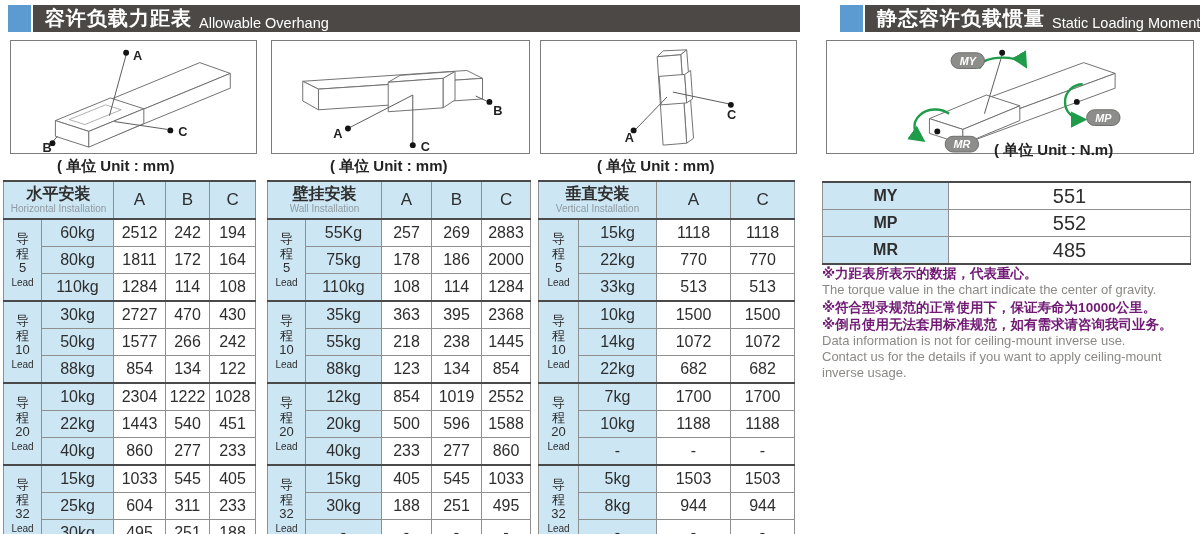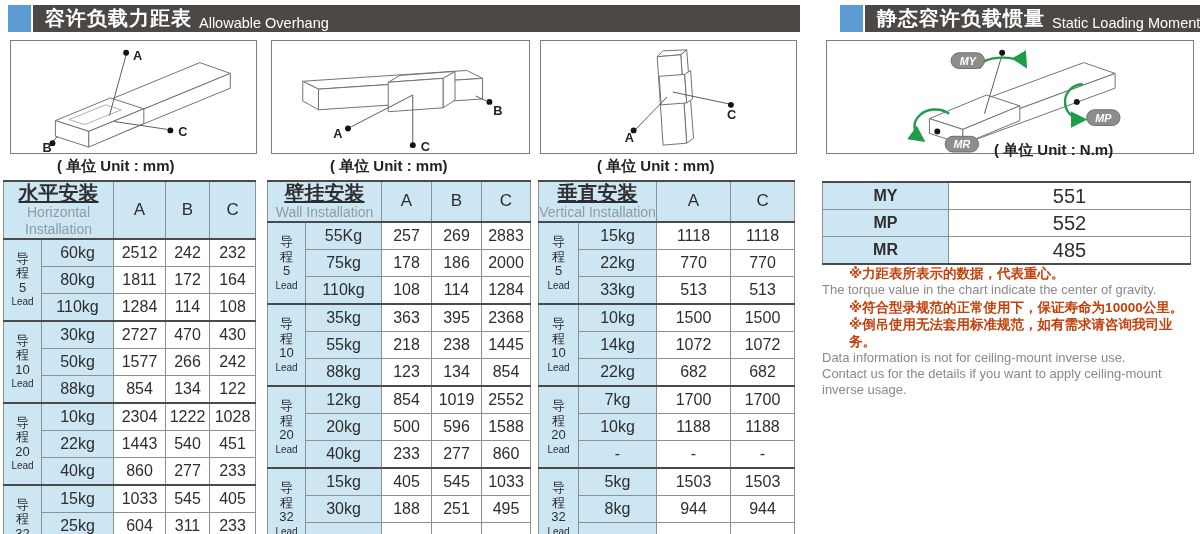--- a/index.html
+++ b/index.html
@@ -31,35 +31,35 @@
 
   
   .dtable{position:absolute;border-collapse:collapse;table-layout:fixed;background:#fff;
           border-top:2px solid #4a4a4a;border-bottom:2px solid #4a4a4a;}
   .dtable th,.dtable td{border:1px solid #8f8f8f;text-align:center;vertical-align:middle;
           padding:0;overflow:hidden;color:#2e2e2e;}
   tr.gs td,tr.gs th{border-top:2px solid #4a4a4a;}
   .hrow th{height:36px;}
   .r td{height:26px;}
   .b{background:#cde6f4;}
-  .tzh{font-size:20px;font-weight:bold;line-height:1.1;text-decoration:underline;}
-  .ten{font-size:14px;font-weight:normal;color:#8f9aa2;line-height:1.2;}
+  .tzh{font-size:16px;font-weight:bold;line-height:1.1;}
+  .ten{font-size:10px;font-weight:normal;color:#8f9aa2;line-height:1.2;}
   .ch{font-size:17px;font-weight:normal;}
   .lstack{font-size:13px;line-height:1.12;white-space:pre-line;}
   .len{font-size:10px;margin-top:1px;}
   .w,.v{font-size:16px;}
 
   
   .mtable .ml{font-size:16px;font-weight:bold;}
   .mtable .mv{font-size:20px;}
   .mtable td{height:26px;}
 
   
   .notes{position:absolute;left:822px;top:265px;width:376px;}
-  .nzh{color:#c2410c;font-size:13.5px;font-weight:bold;line-height:17px;margin-left:27px;}
+  .nzh{color:#701a75;font-size:13.5px;font-weight:bold;line-height:17px;}
   .nen{color:#8b8986;font-size:13px;line-height:16px;white-space:pre-line;margin-bottom:1px;}
 </style>
 </head>
 <body>
 
 <div class="page">
 
   <div class="hdr" style="left:8px;">
     <div class="sq"></div>
     <div class="bar" style="width:767px;">
@@ -186,21 +186,21 @@
     <tr class="r gs">
       <td class="b" rowspan="3">
             <div class="lstack">导
 程
 5</div>
             <div class="len">Lead</div>
           </td>
       <td class="b w">60kg</td>
       <td class="v">2512</td>
       <td class="v">242</td>
-      <td class="v">232</td>
+      <td class="v">194</td>
     </tr>
     <tr class="r">
       <td class="b w">80kg</td>
       <td class="v">1811</td>
       <td class="v">172</td>
       <td class="v">164</td>
     </tr>
     <tr class="r">
       <td class="b w">110kg</td>
       <td class="v">1284</td>

